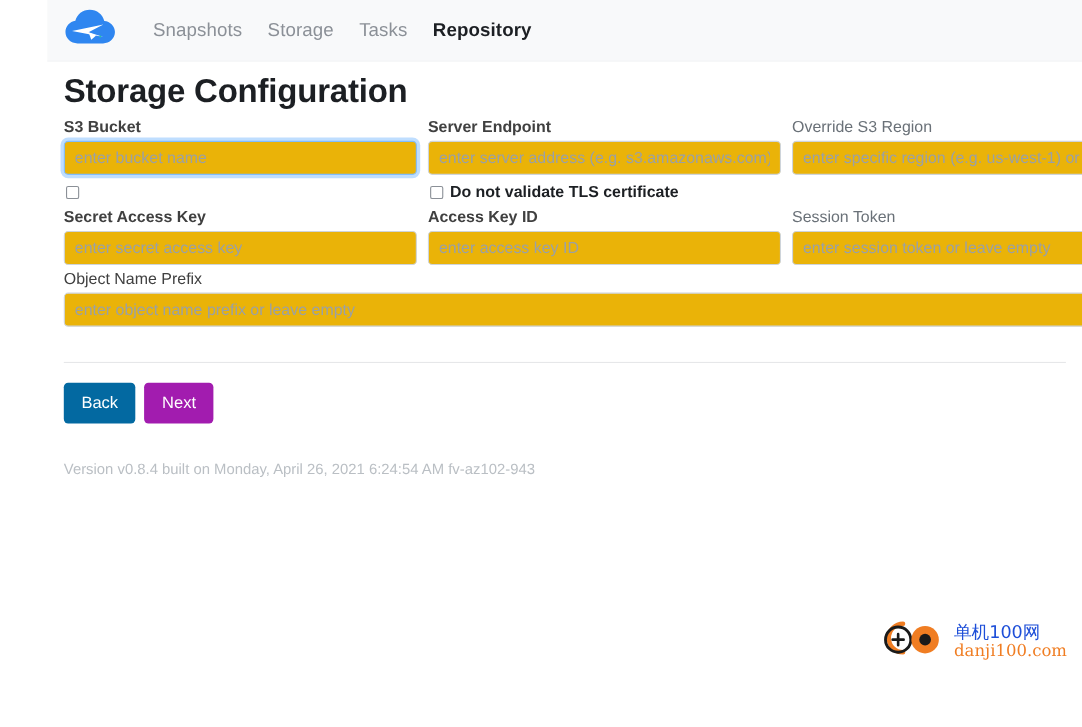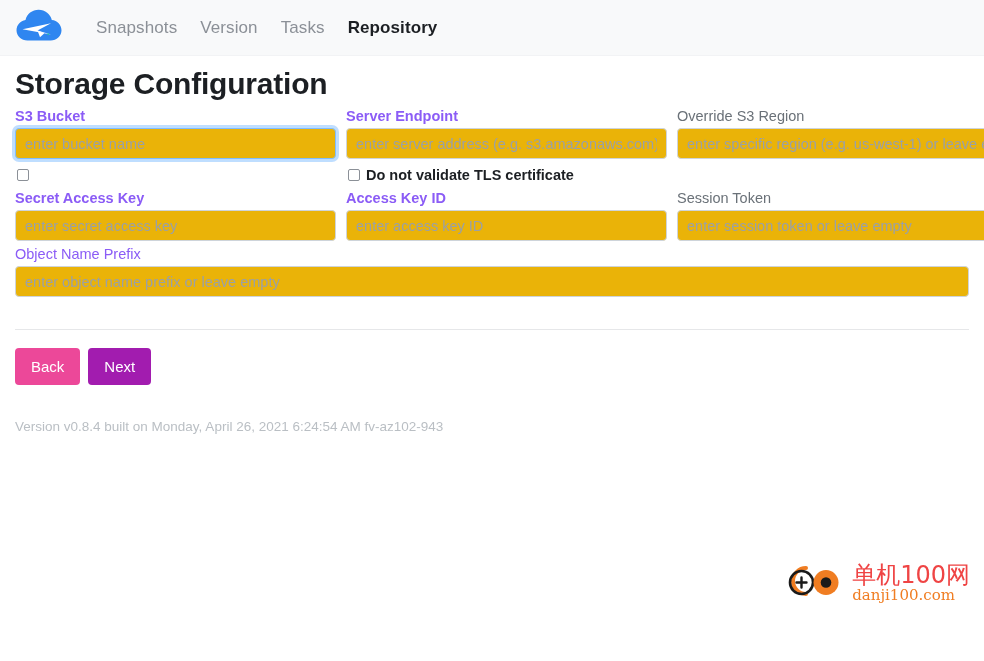--- a/index.html
+++ b/index.html
@@ -4,21 +4,21 @@
 <style>
   * { box-sizing: border-box; }
   html, body {
     margin: 0; padding: 0;
     width: 984px; height: 661px;
     background: #ffffff;
     font-family: "Liberation Sans", "DejaVu Sans", sans-serif;
     color: #212529;
     overflow: hidden;
   }
-  #page { position: relative; width: 984px; height: 610px; background:#fff; }
+  #page { position: relative; width: 984px; height: 610px; background:#fff;padding-left:43px; }
 
   
   .navbar {
     height: 56px;
     background: #f8f9fa;
     display: flex;
     align-items: center;
     padding-left: 14px;
     border-bottom: 1px solid #f2f3f5;
   }
@@ -45,21 +45,21 @@
   }
 
   .row { display: flex; gap: 10px; }
   .col { width: 321px; flex: 0 0 321px; }
   .col-wide { width: 954px; flex: 0 0 954px; }
 
   label.fld {
     display: block;
     font-size: 14.5px;
     line-height: 20px;
-    color: #8b5cf6;
+    color: #404040;
     margin-bottom: 2px;
     white-space: nowrap;
   }
   label.fld.strong { font-weight: bold; }
   label.fld.muted { color: #6a7178; }
 
   input.txt {
     display: block;
     width: 100%;
     height: 31px;
@@ -105,43 +105,43 @@
   .btn {
     font-size: 15px;
     font-family: "Liberation Sans", "DejaVu Sans", sans-serif;
     line-height: 1;
     padding: 11px 16px;
     border: 0;
     border-radius: 4px;
     color: #fff;
     cursor: pointer;
   }
-  .btn-secondary { background: #ec4899; }
+  .btn-secondary { background: #0369a1; }
   .btn-primary { background: #a21caf; }
 
   .version {
     margin-top: 34px;
     font-size: 13.5px;
     color: #babfc4;
     white-space: nowrap;
   }
 
   
   .watermark {
     position: absolute;
     right: 14px;
     bottom: 6px;
     display: flex;
     align-items: center;
     gap: 6px;
   }
   .wm-text { display: flex; flex-direction: column; line-height: 1.0; }
   .wm-cn {
-    font-size: 24px;
-    color: #ef4444;
+    font-size: 16px;
+    color: #1d4ed8;
     font-family: "DejaVu Sans", sans-serif;
     letter-spacing: 0px;
   }
   .wm-en {
     font-size: 15px;
     color: #f07d22;
     font-family: "DejaVu Serif", serif;
     margin-top: 1px;
   }
 </style>
@@ -156,21 +156,21 @@
         <svg width="46" height="34" viewBox="0 0 46 34" xmlns="http://www.w3.org/2000/svg">
           <path d="M11.5 31.5C5.3 31.5 0.5 26.9 0.5 21.2c0-5.2 3.9-9.5 9-10.3C10.9 5.0 16.2 0.8 22.6 0.8c6.5 0 11.9 4.4 13.2 10.2 5.4 0.4 9.7 4.8 9.7 10.2 0 5.7-4.8 10.3-10.8 10.3H11.5z" fill="#2f86f0"></path>
           <path d="M6.5 20.2 L35 14.2 L21.5 21.4 L35 25.6 L6.5 20.2 Z" fill="#ffffff"></path>
           <path d="M21.5 21.4 L24 28.2 L28.4 24.2 Z" fill="#ffffff"></path>
           <circle cx="32.2" cy="25.2" r="0.9" fill="#27c2a5"></circle>
         </svg>
       </span>
     </div>
     <div class="nav-links">
       <span class="nav-link">Snapshots</span>
-      <span class="nav-link">Version</span>
+      <span class="nav-link">Storage</span>
       <span class="nav-link">Tasks</span>
       <span class="nav-link active">Repository</span>
     </div>
   </div>
 
   <div class="content">
 
     <div class="page-title">Storage Configuration</div>
 
     <div class="row">

